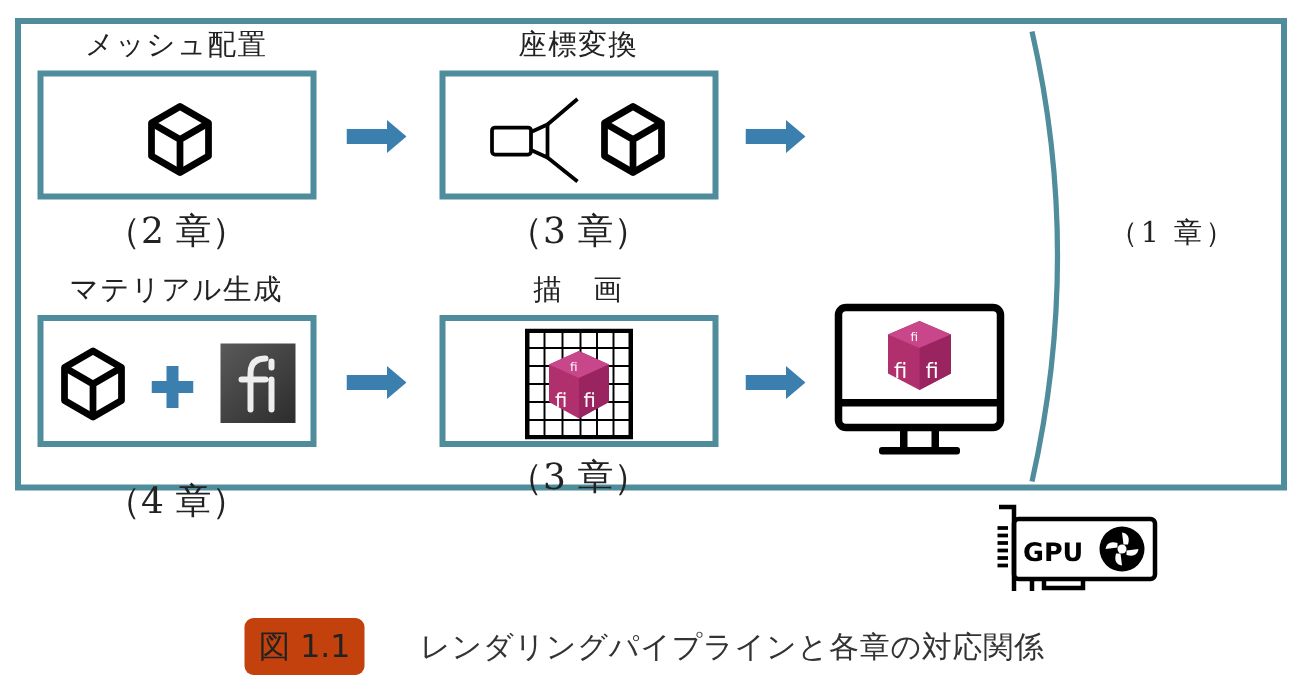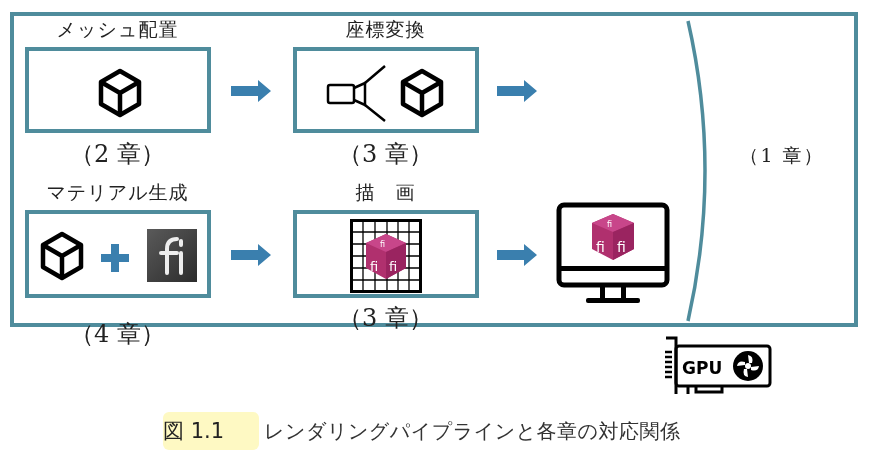--- a/index.html
+++ b/index.html
@@ -9,24 +9,24 @@
   .frame { position:absolute; left:10px; top:12px; width:848px; height:315px;
            border:4px solid #4f8c9c; box-sizing:border-box; }
   .stage { position:absolute; border:4px solid #4f8c9c; box-sizing:border-box; background:#fff; }
   .stage-title { position:absolute; font-size:19px; text-align:center; letter-spacing:1px; white-space:nowrap; }
   .chapter { position:absolute; font-size:24px; text-align:center; white-space:nowrap; }
   .arrow { position:absolute; width:40px; height:22px; }
   .pipeline-label { position:absolute; left:712px; top:140px; width:140px; text-align:center;
                     font-size:19px; line-height:30px; letter-spacing:2px; }
   .gpgpu-label { position:absolute; left:780px; top:340px; width:90px; text-align:center;
                  font-size:18px; line-height:26px; }
-  .caption-badge { position:absolute; left:163px; top:412px; width:96px; height:38px;
-                   background:#fef9c3; border-radius:6px; font-family:"DejaVu Sans","Liberation Sans",sans-serif;
-                   font-size:21px; line-height:38px; color:#222; }
-  .caption-text { position:absolute; left:264px; top:414px; font-family:"DejaVu Sans","Liberation Sans",sans-serif;
+  .caption-badge { position:absolute; left:163px; top:412px; width:80px; height:38px;
+                   background:#c2410c; border-radius:6px; font-family:"DejaVu Sans","Liberation Sans",sans-serif;
+                   font-size:21px; line-height:38px; text-align:center; color:#222; }
+  .caption-text { position:absolute; left:280px; top:414px; font-family:"DejaVu Sans","Liberation Sans",sans-serif;
                   font-size:20px; line-height:34px; color:#333; letter-spacing:0.5px; white-space:nowrap; }
   svg { display:block; }
 </style>
 </head>
 <body>
 
 <div class="frame"></div>
 
 <svg class="abs" style="left:670px;top:15px;" width="60" height="315">
   <path d="M18 6 Q 52 155 18 306" fill="none" stroke="#4f8c9c" stroke-width="3.5"></path>

